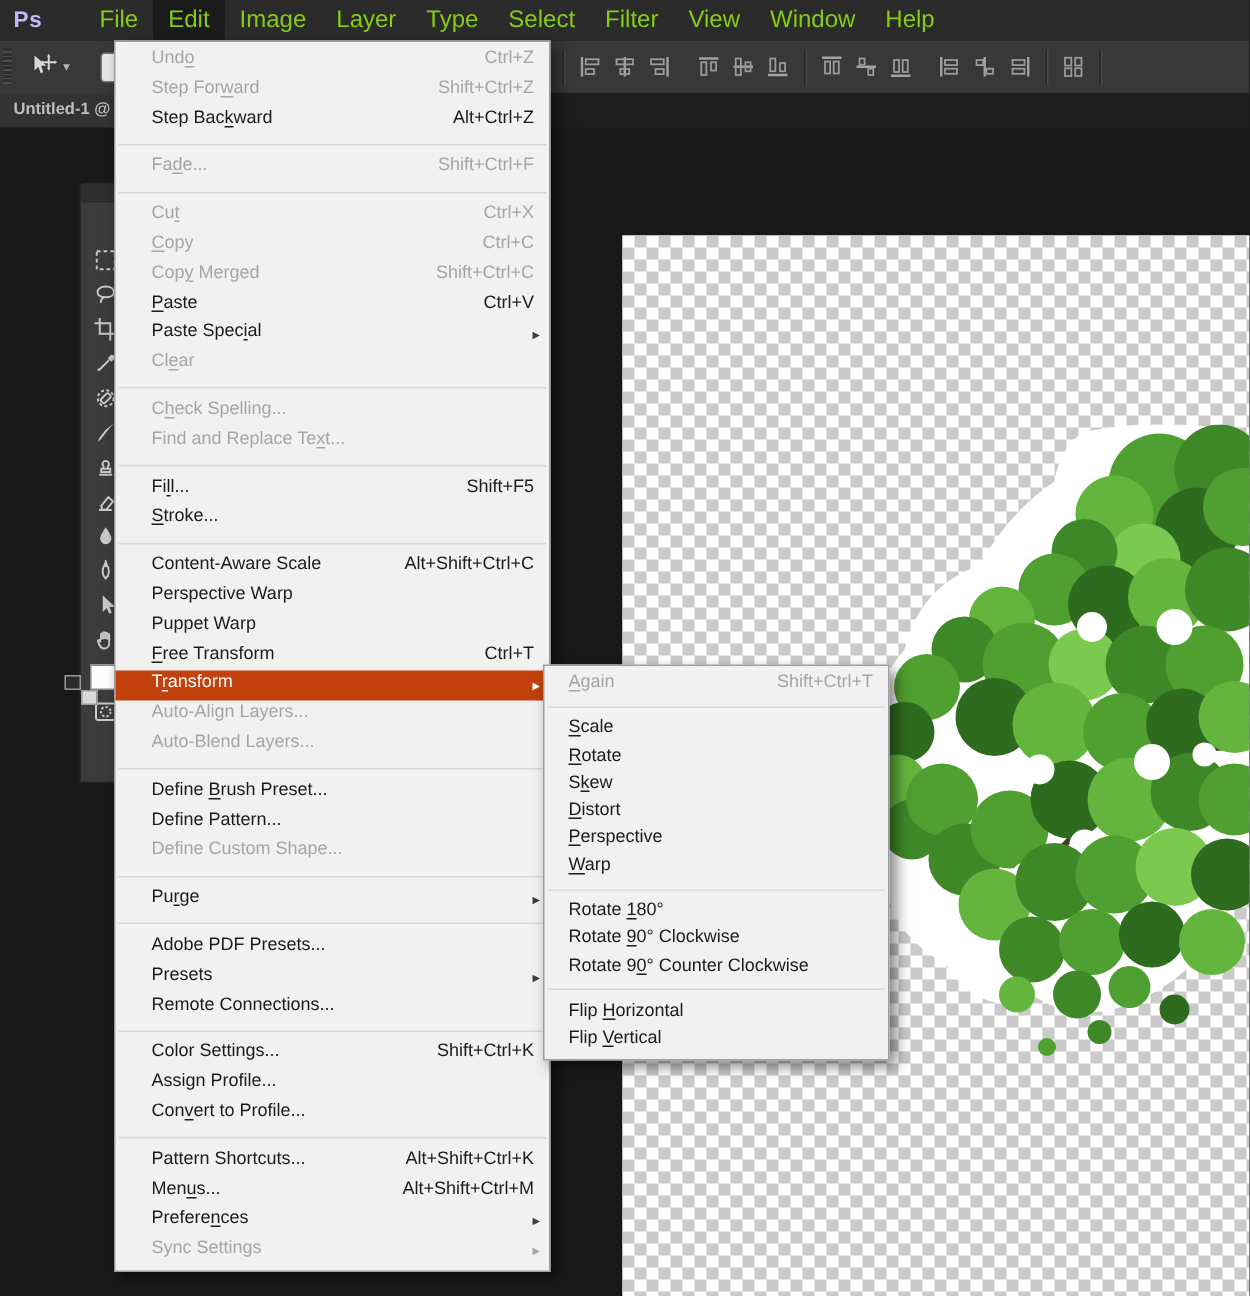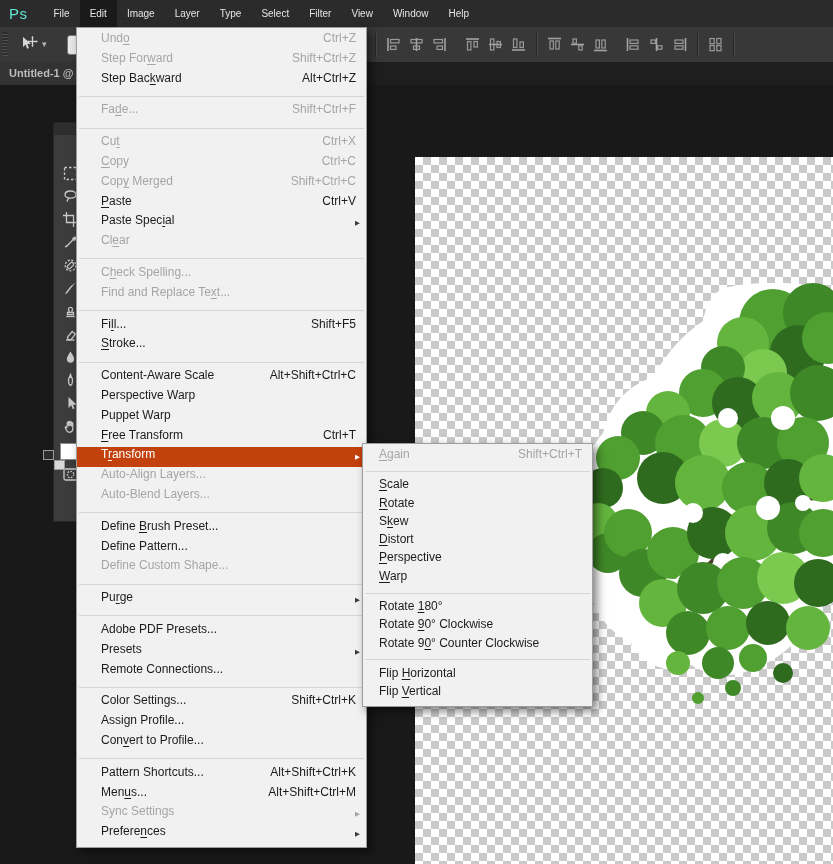--- a/index.html
+++ b/index.html
@@ -2,22 +2,22 @@
 <html><head>
 <meta charset="utf-8">
 <style>
   html,body{margin:0;padding:0}
   body{width:833px;height:864px;position:relative;overflow:hidden;
        background:#191919;font-family:"Liberation Sans",sans-serif;
        -webkit-font-smoothing:antialiased}
   
   .menubar{position:absolute;top:0;left:0;right:0;height:27px;background:#2b2b2b;
            display:flex;align-items:center;z-index:6}
-  .logo{color:#5eead4;font-weight:normal;font-size:15px;margin:0 16px 0 9px;letter-spacing:.5px}
-  .mb{padding:0 10px;line-height:27px;font-size:10px;color:#e5e5e5;cursor:default}
+  .logo{color:#c4b5fd;font-weight:bold;font-size:15px;margin:0 28px 0 9px;letter-spacing:.5px}
+  .mb{padding:0 10px;line-height:27px;font-size:16px;color:#84cc16;cursor:default}
   .mb.active{background:#1a1a1a}
   
   .options{position:absolute;top:27px;left:0;right:0;height:35px;background:#383838;
            border-bottom:1px solid #1f1f1f;z-index:2}
   .grip{position:absolute;left:2px;top:5px;width:6px;height:24px;
         background:repeating-linear-gradient(0deg,#4e4e4e 0 1px,#2e2e2e 1px 3px)}
   .tool-btn{position:absolute;left:18px;top:4px;height:26px;display:flex;align-items:center}
   .tool-btn svg{width:20px;height:20px}
   .dd{color:#b5b5b5;font-size:9px;margin-left:4px}
   .stub-btn{position:absolute;left:67px;top:8px;width:10px;height:18px;background:#e8e8e8;
@@ -497,28 +497,28 @@
     </div>
     <div class="msep"></div>
     <div class="mi">
       <span class="lab">Pattern Shortcuts...</span>
       <span class="sc">Alt+Shift+Ctrl+K</span>
     </div>
     <div class="mi">
       <span class="lab">Men<u>u</u>s...</span>
       <span class="sc">Alt+Shift+Ctrl+M</span>
     </div>
+    <div class="mi">
+      <span class="lab">Prefere<u>n</u>ces</span>
+      <span class="arr">▶</span>
+    </div>
     <div class="mi dis">
       <span class="lab">Sync Settings</span>
       <span class="arr">▶</span>
     </div>
-    <div class="mi">
-      <span class="lab">Prefere<u>n</u>ces</span>
-      <span class="arr">▶</span>
-    </div>
   </div>
 <div class="menu" id="transform-submenu">
     <div class="mi dis">
       <span class="lab"><u>A</u>gain</span>
       <span class="sc">Shift+Ctrl+T</span>
     </div>
     <div class="msep"></div>
     <div class="mi">
       <span class="lab"><u>S</u>cale</span>
     </div>

